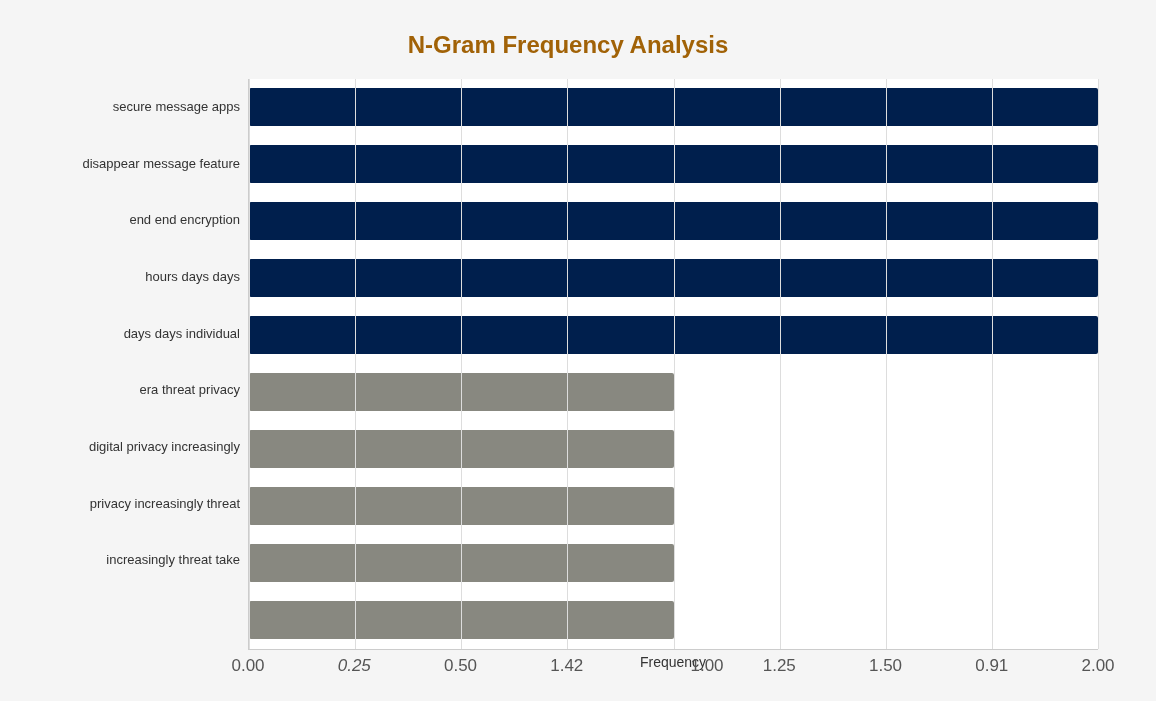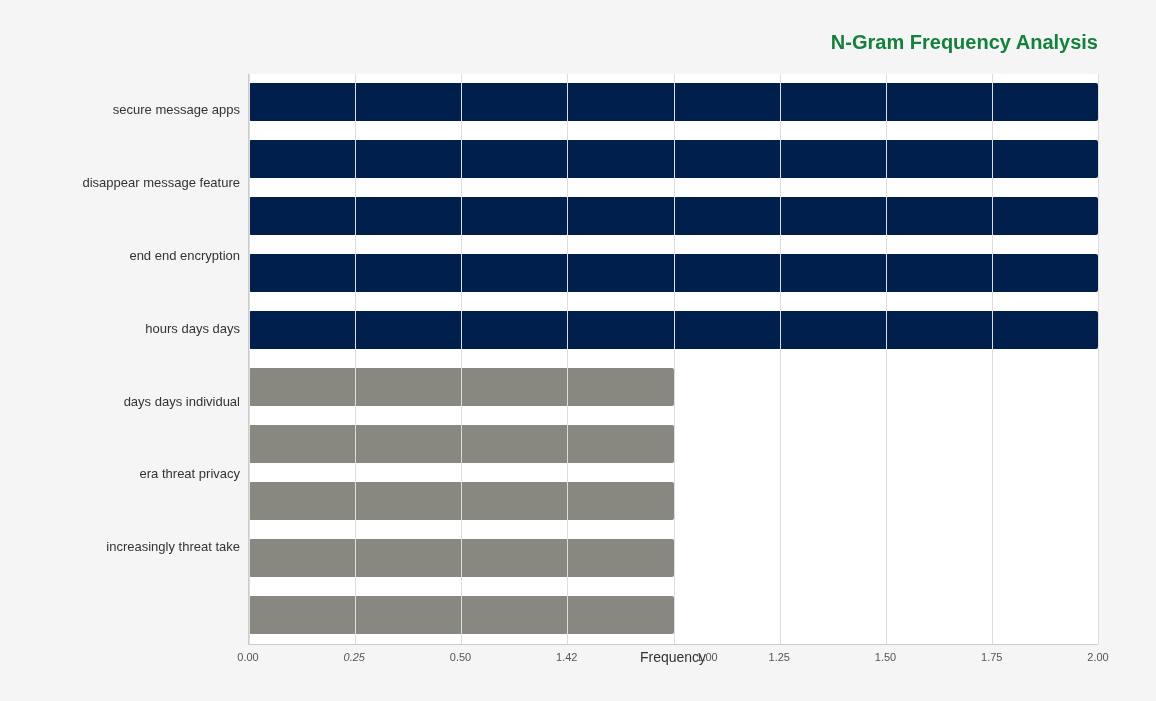--- a/index.html
+++ b/index.html
@@ -13,24 +13,24 @@
       justify-content: center;
     }
     .chart-container {
       background: #f5f5f5;
       width: 1100px;
       height: 680px;
       padding: 20px 30px 60px 10px;
       position: relative;
     }
     .chart-title {
-      text-align: right;
-      font-size: 20px;
+      text-align: center;
+      font-size: 24px;
       font-weight: bold;
-      color: #15803d;
+      color: #a16207;
       margin-bottom: 20px;
     }
     .chart-area {
       display: flex;
       flex-direction: row;
       width: 100%;
       height: calc(100% - 60px);
     }
     .y-axis {
       display: flex;
@@ -85,21 +85,21 @@
       height: 38px;
       border-radius: 2px;
     }
     .bar-dark {
       background-color: #001f4d;
     }
     .bar-gray {
       background-color: #888880;
     }
     .x-tick {
-      font-size: 11px;
+      font-size: 17px;
       color: #555;
       text-align: center;
       position: absolute;
       transform: translateX(-50%);
       top: 4px;
     }
     .x-axis-wrapper {
       position: relative;
       height: 30px;
     }
@@ -118,20 +118,22 @@
 
   <div class="chart-area">
 
     <div class="y-axis" id="y-axis">
     <div class="y-label">secure message apps</div>
         <div class="y-label">disappear message feature</div>
         <div class="y-label">end end encryption</div>
         <div class="y-label">hours days days</div>
         <div class="y-label">days days individual</div>
         <div class="y-label">era threat privacy</div>
+        <div class="y-label">digital privacy increasingly</div>
+        <div class="y-label">privacy increasingly threat</div>
         <div class="y-label">increasingly threat take</div>
       </div>
 
     <div class="plot-area">
       <div class="bars-section" id="bars-section">
 
         <div class="grid-lines" id="grid-lines">
             <div style="position: absolute; left: 0%; top: 0px; bottom: 0px; border-left: 1px solid rgb(221, 221, 221);"></div>
             <div style="position: absolute; left: 12.5%; top: 0px; bottom: 0px; border-left: 1px solid rgb(221, 221, 221);"></div>
             <div style="position: absolute; left: 25%; top: 0px; bottom: 0px; border-left: 1px solid rgb(221, 221, 221);"></div>
@@ -176,19 +178,19 @@
         </div>
 
       <div class="x-axis-wrapper" id="x-axis-wrapper" style="position:relative; height:24px; margin-top:2px;">
       <span class="x-tick" style="left: 0%;">0.00</span>
           <span class="x-tick" style="left: 12.5%; font-style: italic;">0.25</span>
           <span class="x-tick" style="left: 25%;">0.50</span>
           <span class="x-tick" style="left: 37.5%;">1.42</span>
           <span class="x-tick" style="left: 50%; margin-left: 34px;">1.00</span>
           <span class="x-tick" style="left: 62.5%;">1.25</span>
           <span class="x-tick" style="left: 75%;">1.50</span>
-          <span class="x-tick" style="left: 87.5%;">1.75</span>
+          <span class="x-tick" style="left: 87.5%;">0.91</span>
           <span class="x-tick" style="left: 100%;">2.00</span>
         </div>
       <div class="x-label">Frequency</div>
     </div>
   </div>
 </div>
 
 </body></html>

